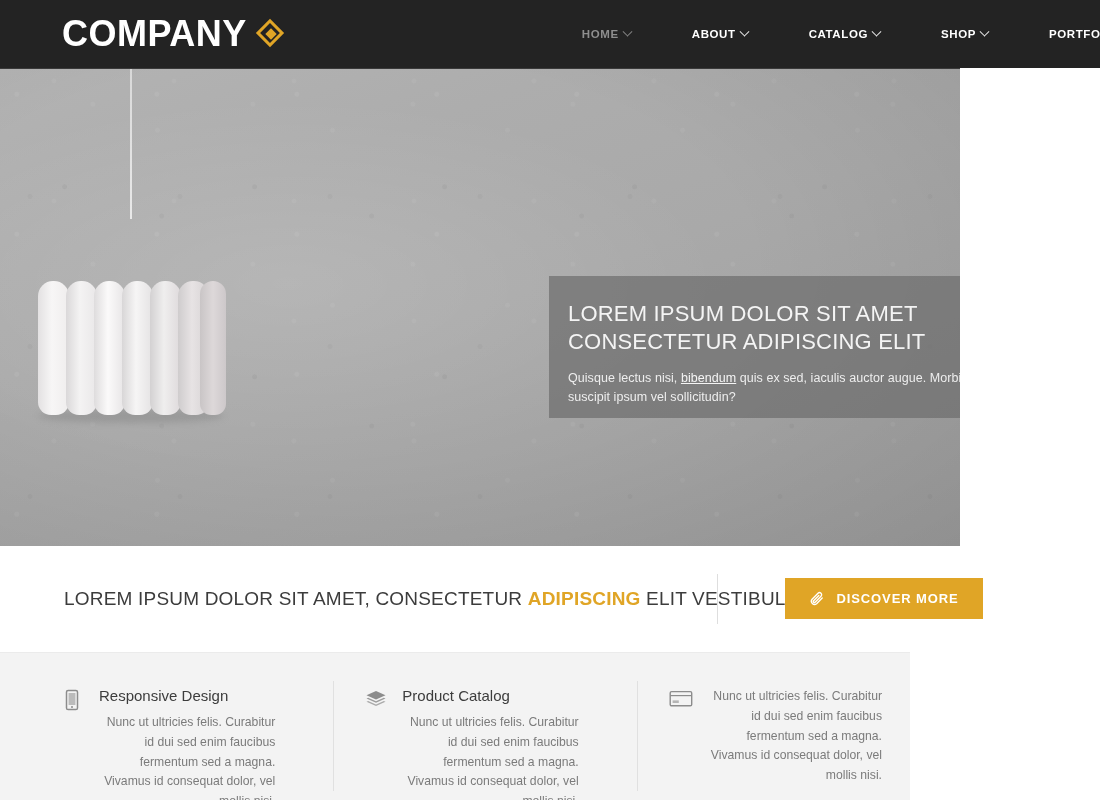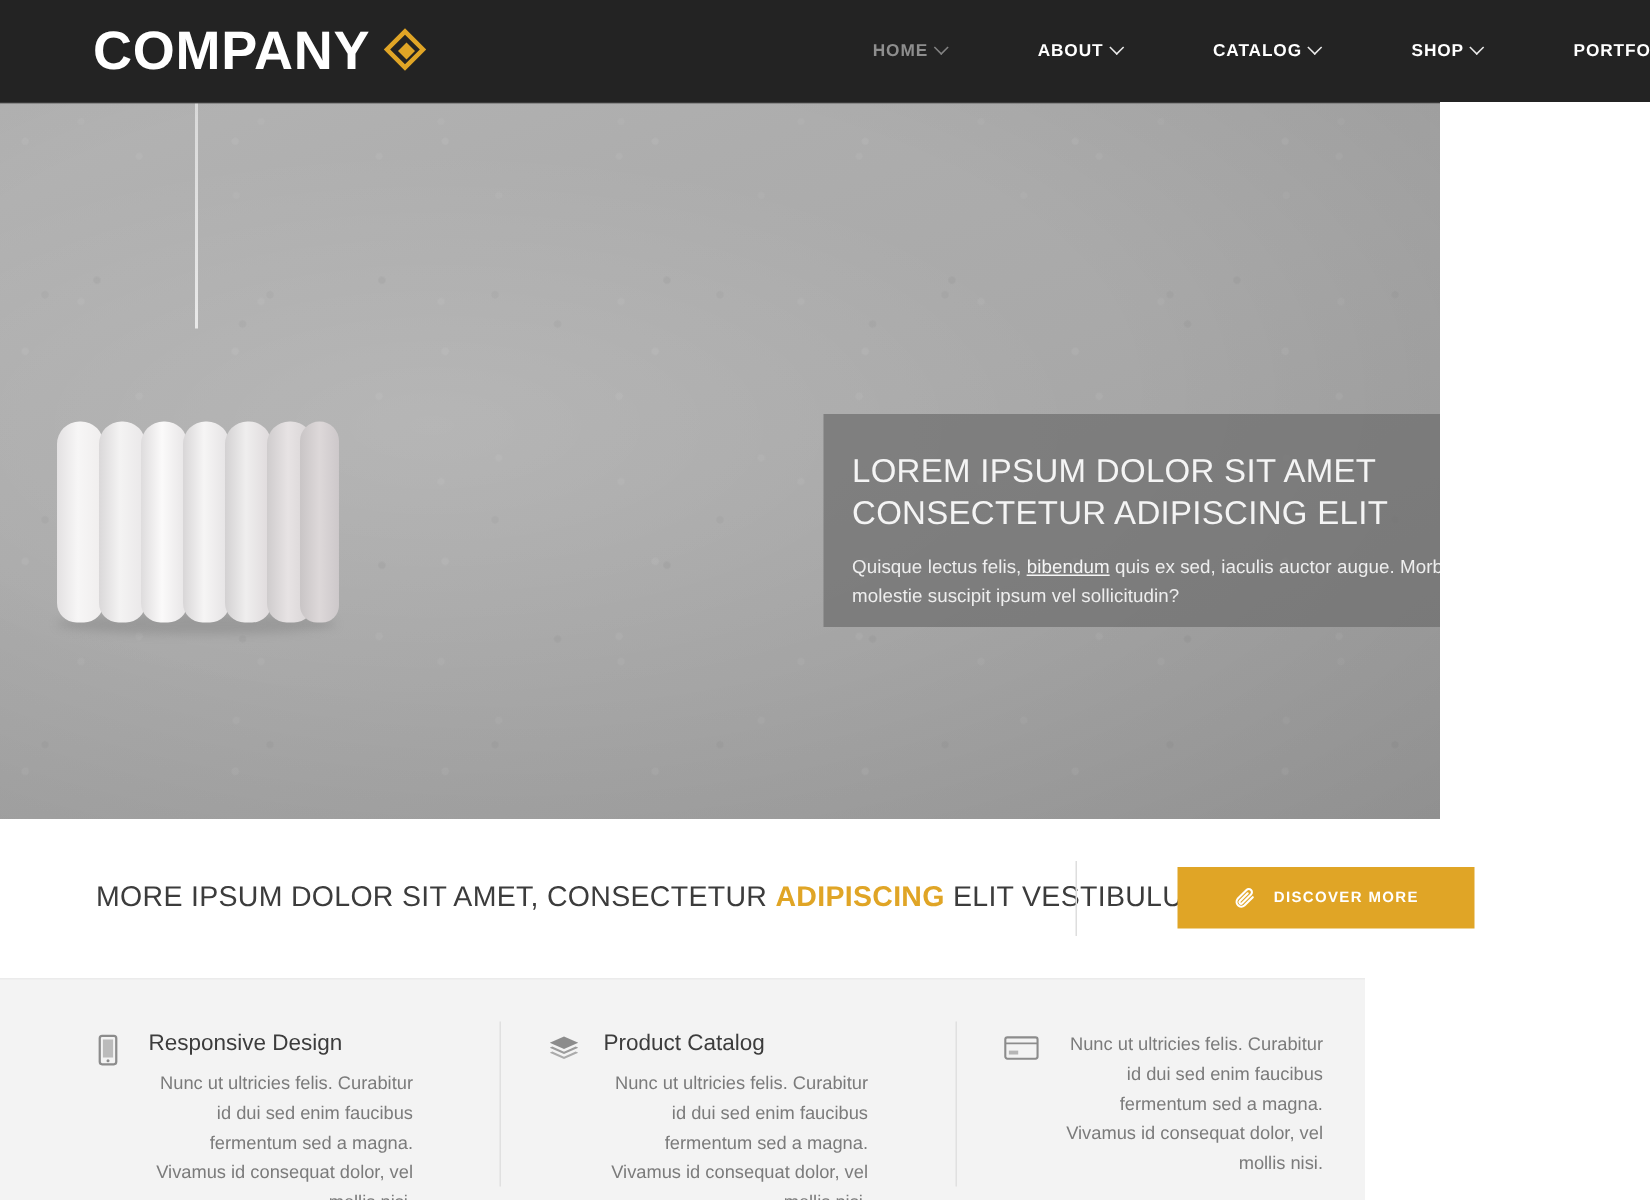--- a/index.html
+++ b/index.html
@@ -229,21 +229,21 @@
   .cta-btn {
     position: absolute;
     left: 785px;
     top: 578px;
     width: 198px;
     height: 41px;
     background: #e0a526;
     border: none;
     color: #ffffff;
     font-family: "Liberation Sans", sans-serif;
-    font-size: 10px;
+    font-size: 13px;
     font-weight: bold;
     letter-spacing: 0.9px;
     display: flex;
     align-items: center;
     justify-content: center;
     gap: 11px;
     cursor: pointer;
   }
   .cta-btn svg { display: block; }
 
@@ -371,28 +371,28 @@
     <div class="tube" style="left:118px;background:linear-gradient(to right,#d3d1d2,#efeeee 45%,#ded9db);"></div>
     <div class="tube" style="left:146px;background:linear-gradient(to right,#cfcccd,#e7e3e4 45%,#d6d2d3);"></div>
     <div class="tube" style="left:168px;width:26px;background:linear-gradient(to right,#c9c5c6,#ddd8d9 50%,#cdc8ca);"></div>
   </div>
 
   <div class="hero-vignette"></div>
 
   <div class="hero-caption">
     <div class="hero-title">LOREM IPSUM DOLOR SIT AMET CONSECTETUR ADIPISCING ELIT</div>
     <div class="hero-body">
-      <span>Quisque lectus felis, </span><span class="lnk">bibendum</span><span> quis ex sed, iaculis auctor augue. Morbi molestie suscipit ipsum vel sollicitudin?</span>
+      <span>Quisque lectus nisi, </span><span class="lnk">bibendum</span><span> quis ex sed, iaculis auctor augue. Morbi molestie suscipit ipsum vel sollicitudin?</span>
     </div>
   </div>
 </div>
 
 <div class="cta">
   <div class="cta-text">
-    <span>MORE IPSUM DOLOR SIT AMET, CONSECTETUR </span><span class="hl">ADIPISCING</span><span> ELIT VESTIBULUM NON</span>
+    <span>LOREM IPSUM DOLOR SIT AMET, CONSECTETUR </span><span class="hl">ADIPISCING</span><span> ELIT VESTIBULUM NON</span>
   </div>
   <div class="cta-divider"></div>
 </div>
 
 <button class="cta-btn">
   <span>
     <svg width="16" height="16" viewBox="0 0 16 16" fill="none" stroke="#ffffff" stroke-width="1.4" stroke-linecap="round" stroke-linejoin="round">
       <path d="M13.2 7.1 7.6 12.7a3.2 3.2 0 0 1-4.5-4.5l5.9-5.9a2.1 2.1 0 0 1 3 3l-5.9 5.9a1.05 1.05 0 0 1-1.5-1.5l5.2-5.2"></path>
     </svg>
   </span>

